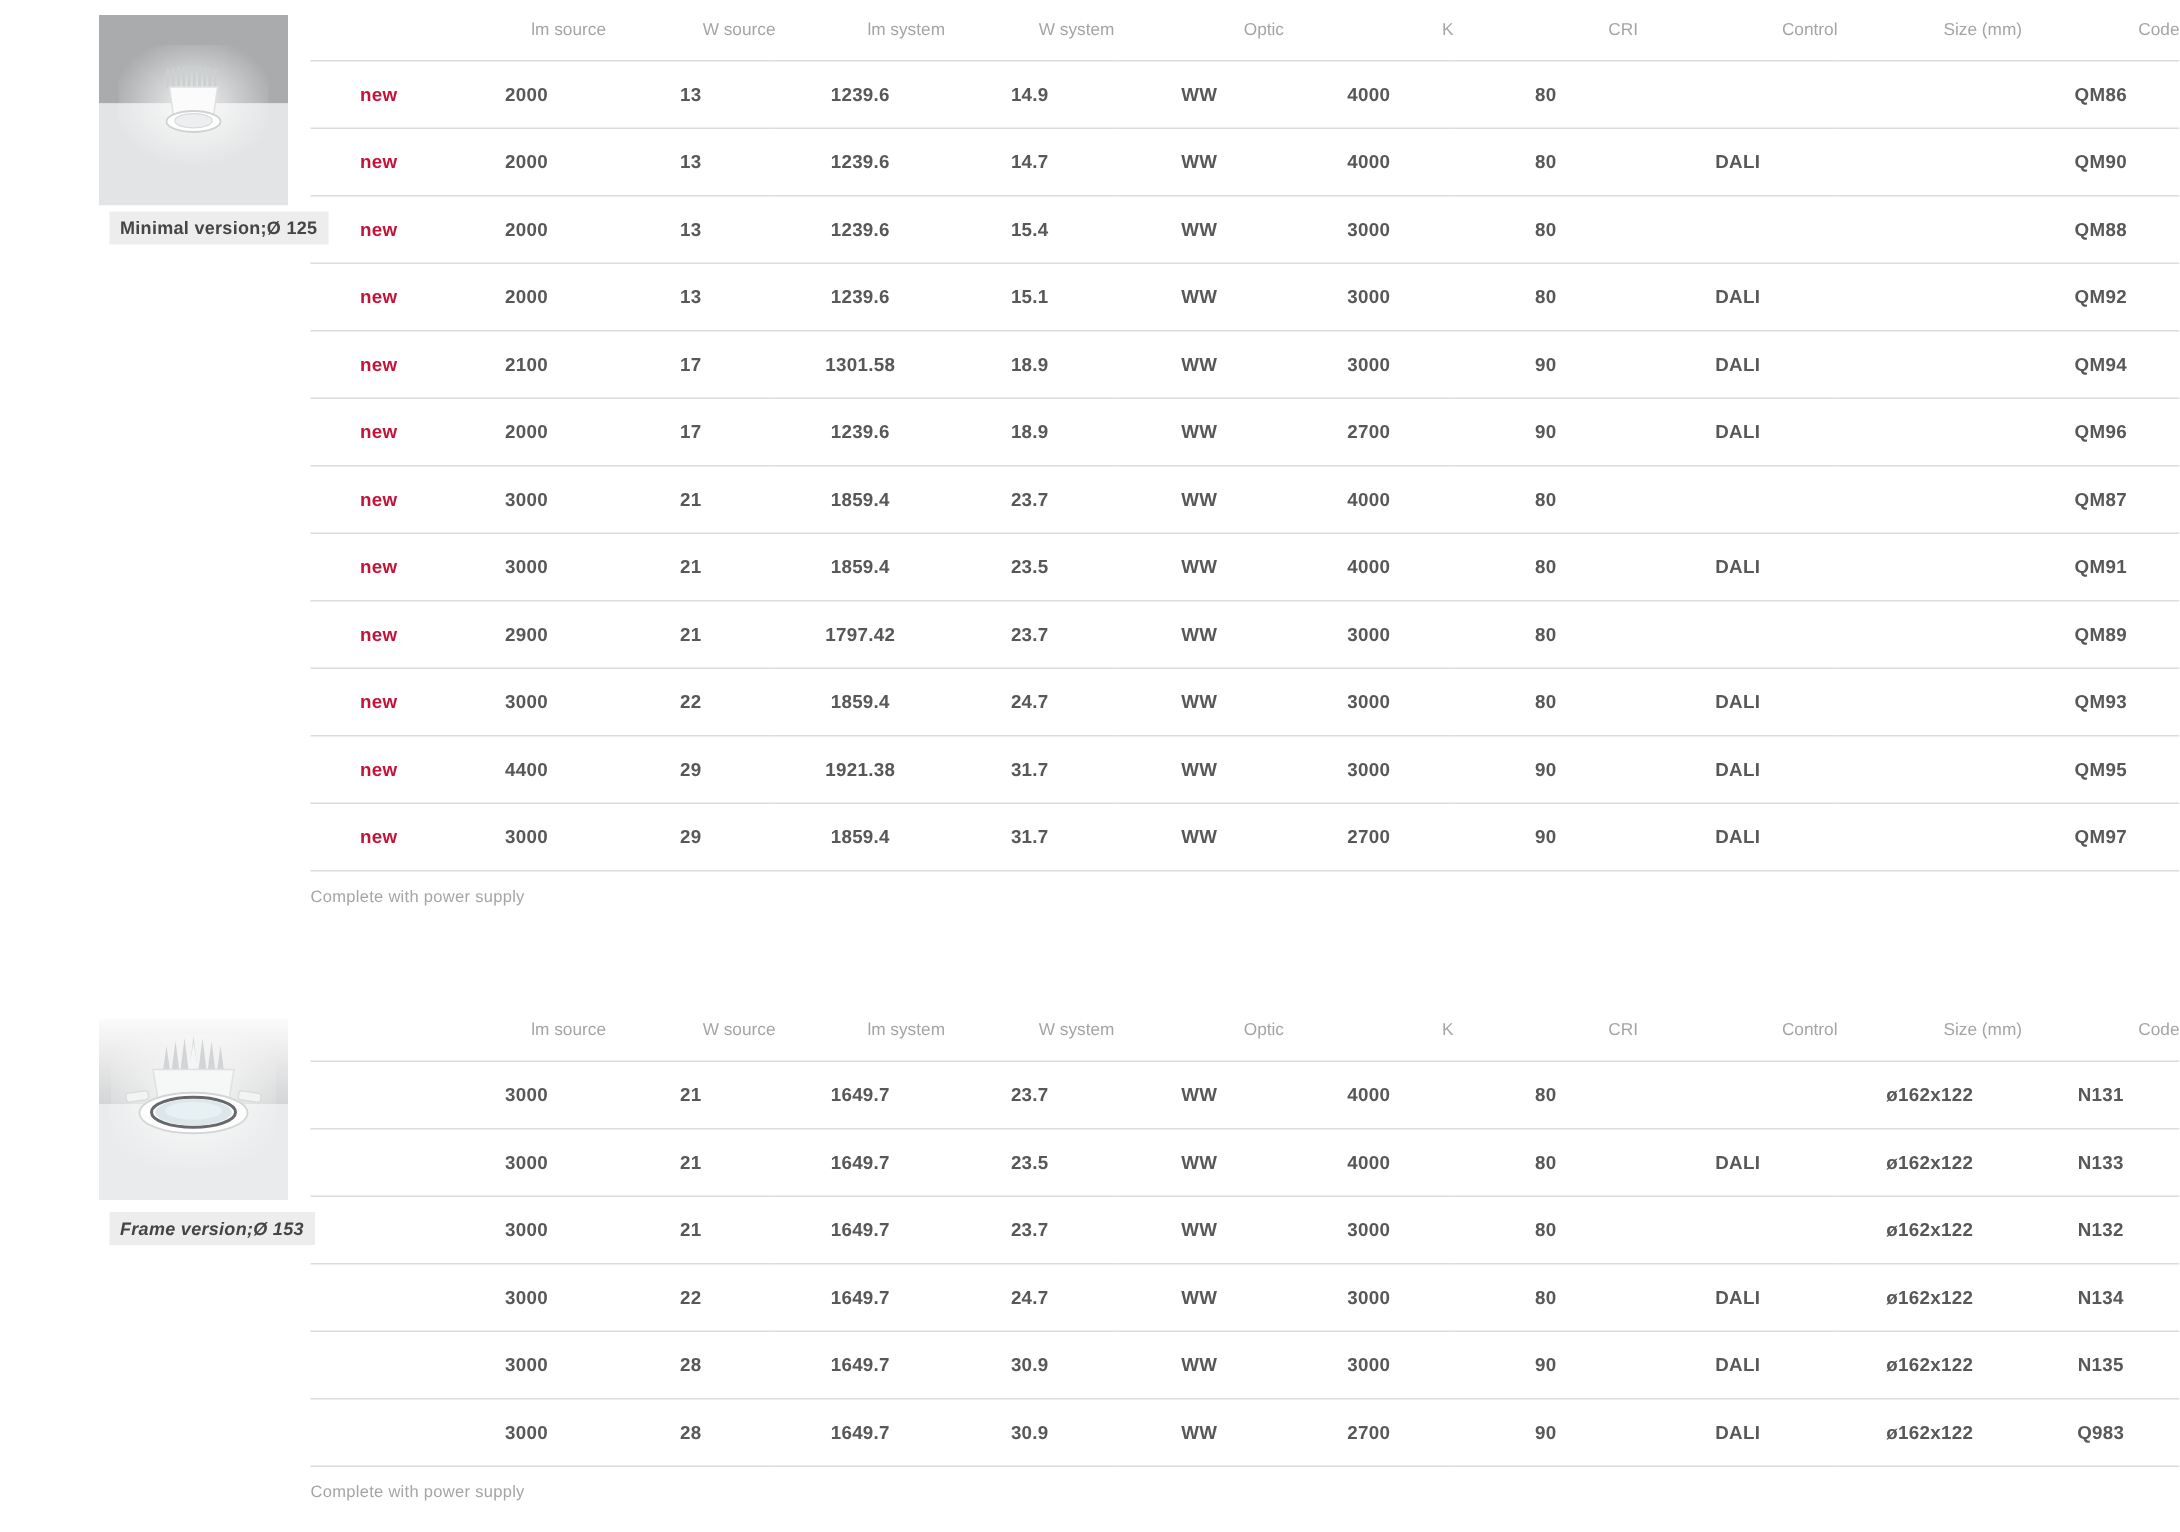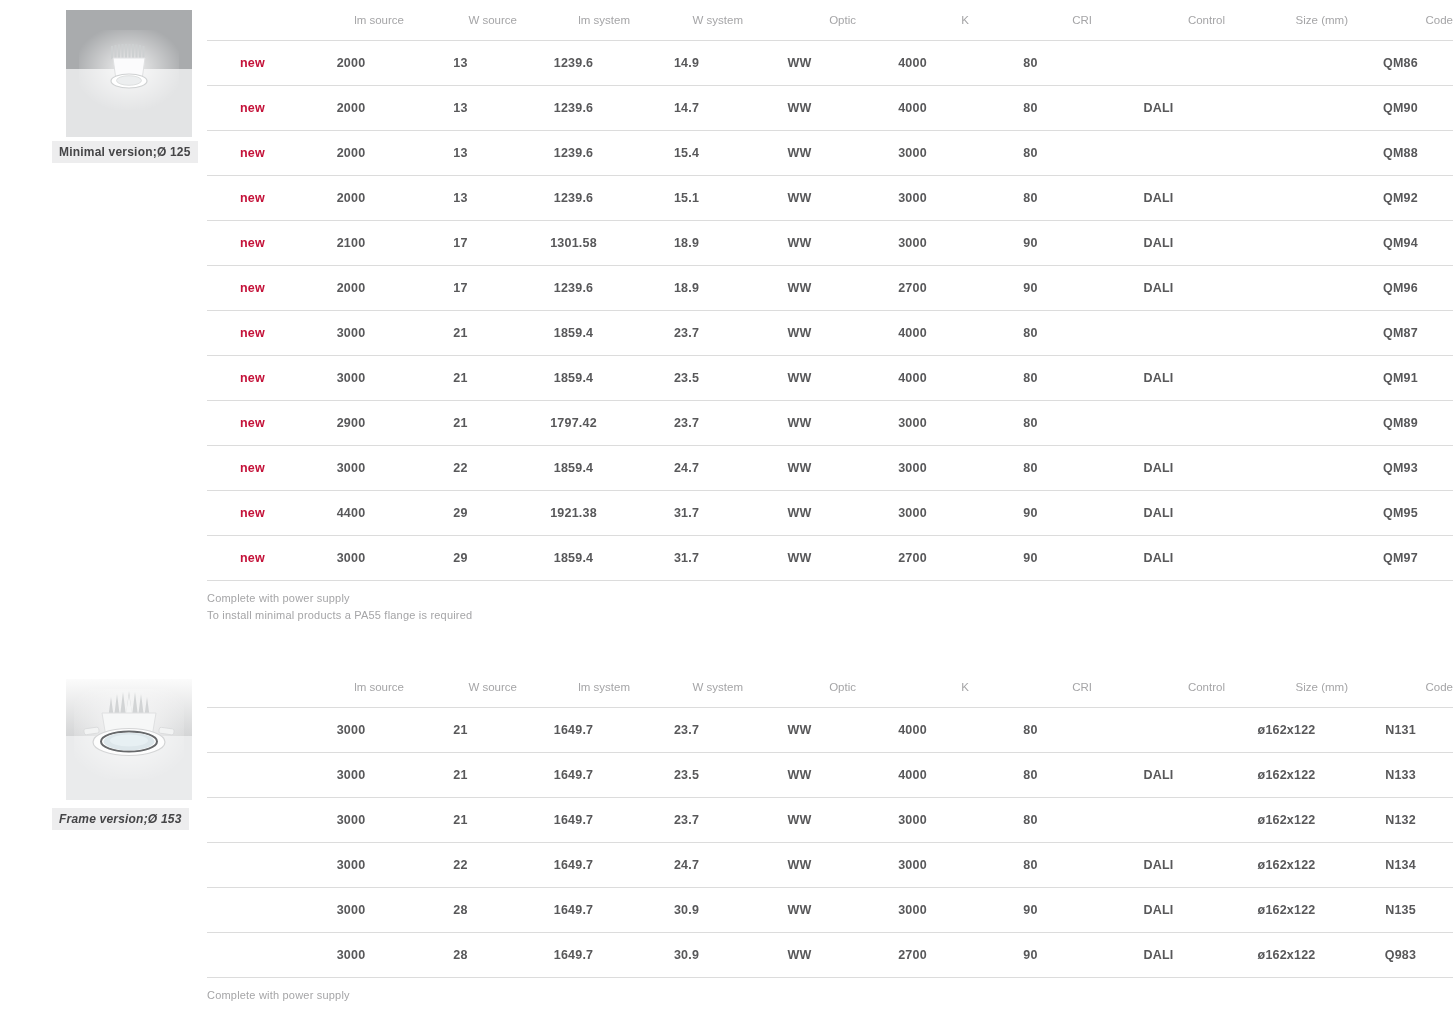--- a/index.html
+++ b/index.html
@@ -8,21 +8,21 @@
   }
   html,body{margin:0;padding:0;}
   body{
     width:1453px;height:1021px;position:relative;background:#ffffff;
     font-family:"Liberation Sans", sans-serif;overflow:hidden;
   }
   .thumb{position:absolute;left:66px;display:block;}
   #thumb1{top:10px;width:126px;height:127px;}
   #thumb2{top:679px;width:126px;height:121px;}
   .caption{
-    position:absolute;left:52px;display:inline-block;white-space:nowrap;
+    position:absolute;left:73px;display:inline-block;white-space:nowrap;
     background:var(--caption-bg);color:var(--caption-text);
     font-size:12px;font-weight:bold;padding:4px 7px;letter-spacing:.2px;
   }
   #cap1{top:141px;}
   #cap2{top:808px;font-style:italic;}
   .tablewrap{position:absolute;left:207px;width:1246px;}
   #sec1{top:0;}
   #sec2{top:667px;}
   table{border-collapse:collapse;table-layout:fixed;width:1246px;}
   thead th{
@@ -292,21 +292,20 @@
           <td>2700</td>
           <td>90</td>
           <td>DALI</td>
           <td></td>
           <td>QM97</td>
         </tr>
       </tbody>
     </table>
   <div class="notes">
     <div class="note">Complete with power supply</div>
-    <div class="note">To install minimal products a PA55 flange is required</div>
   </div>
 </div>
 
 <div id="sec2" class="tablewrap">
   <table>
       <colgroup>
         <col style="width: 91px;">
         <col style="width: 106px;">
         <col style="width: 113px;">
         <col style="width: 113px;">

